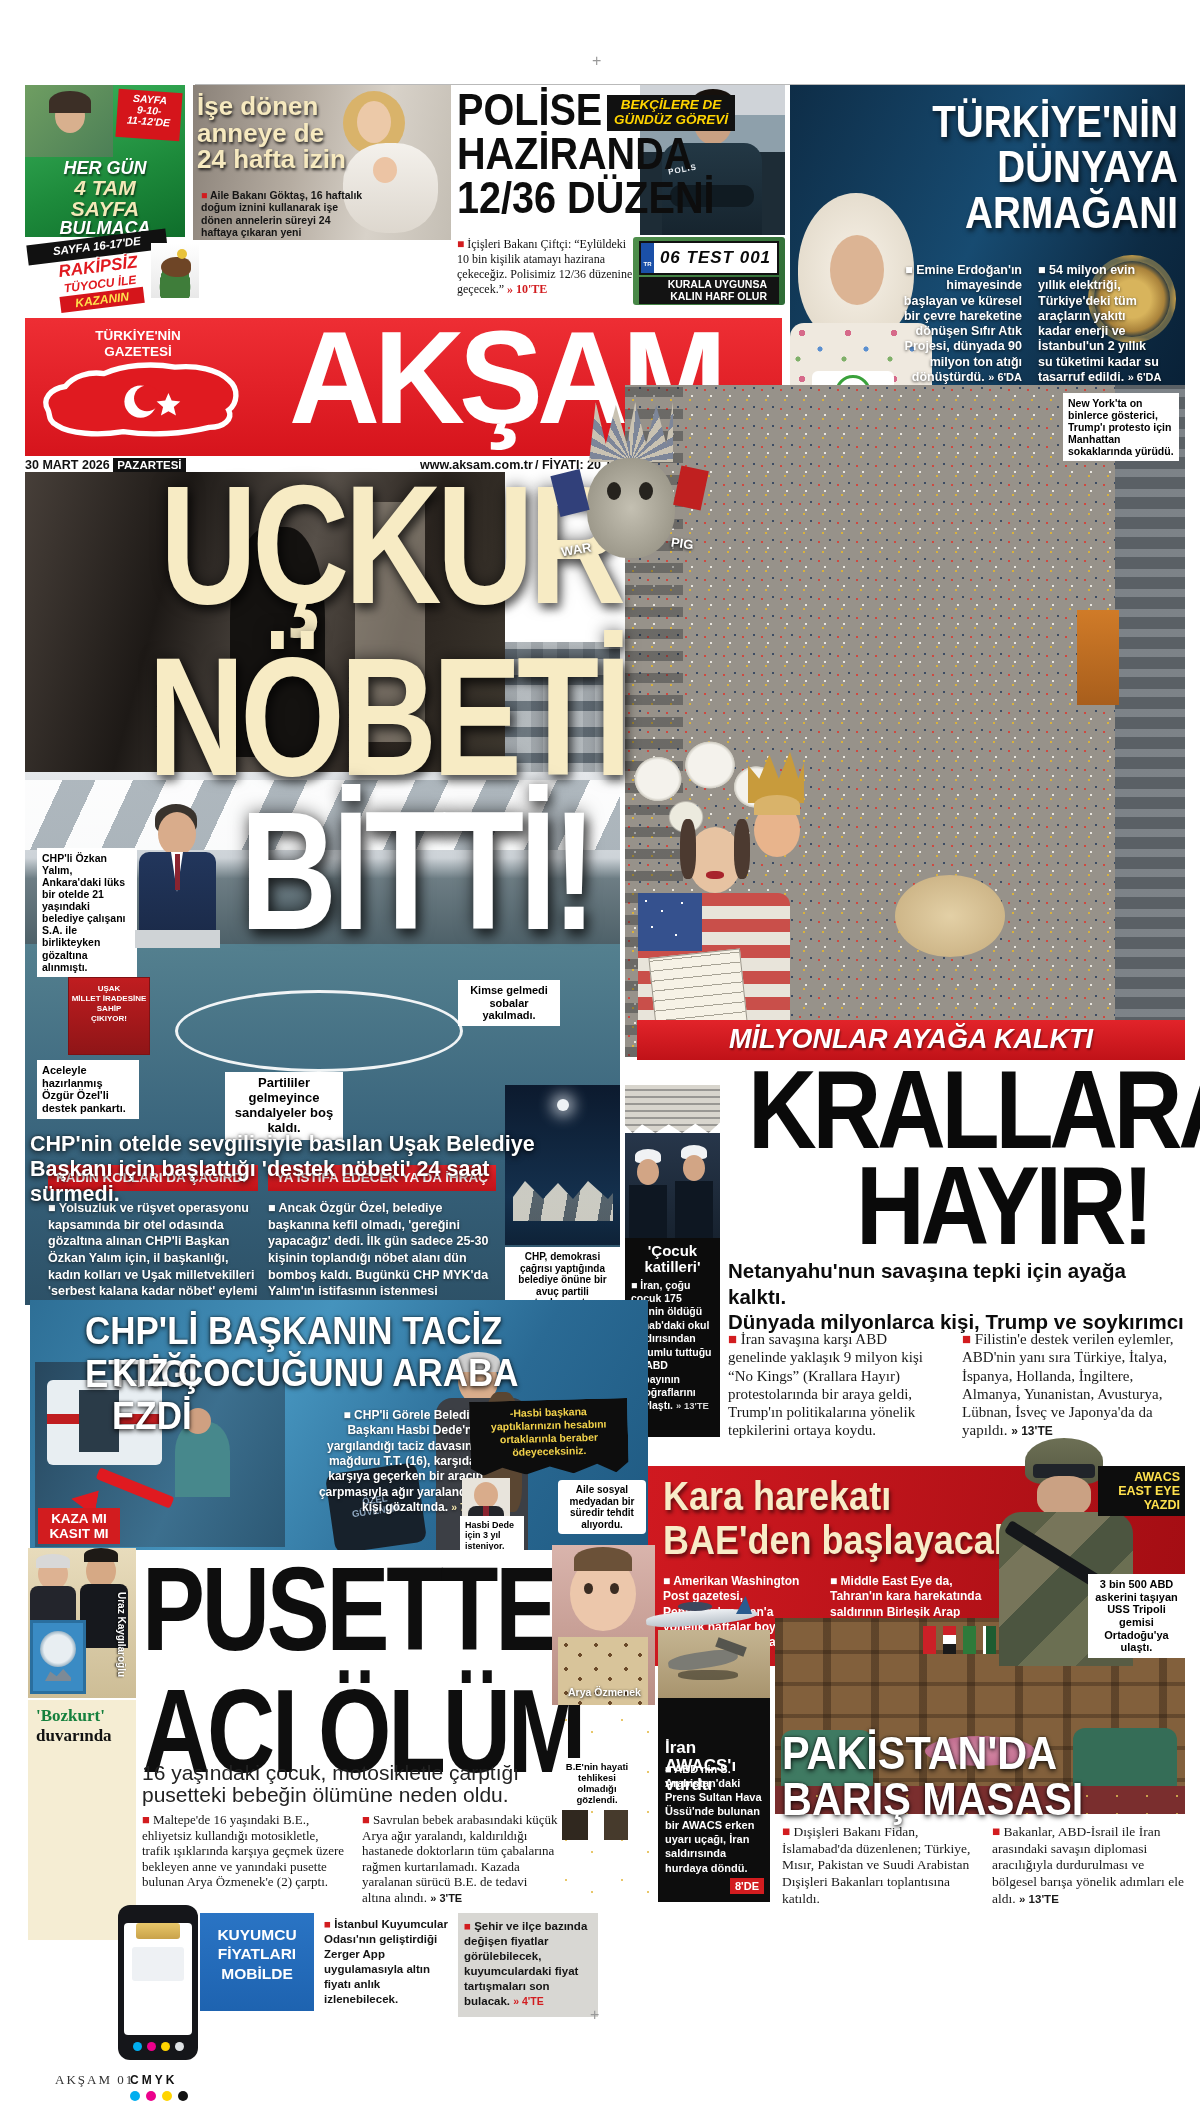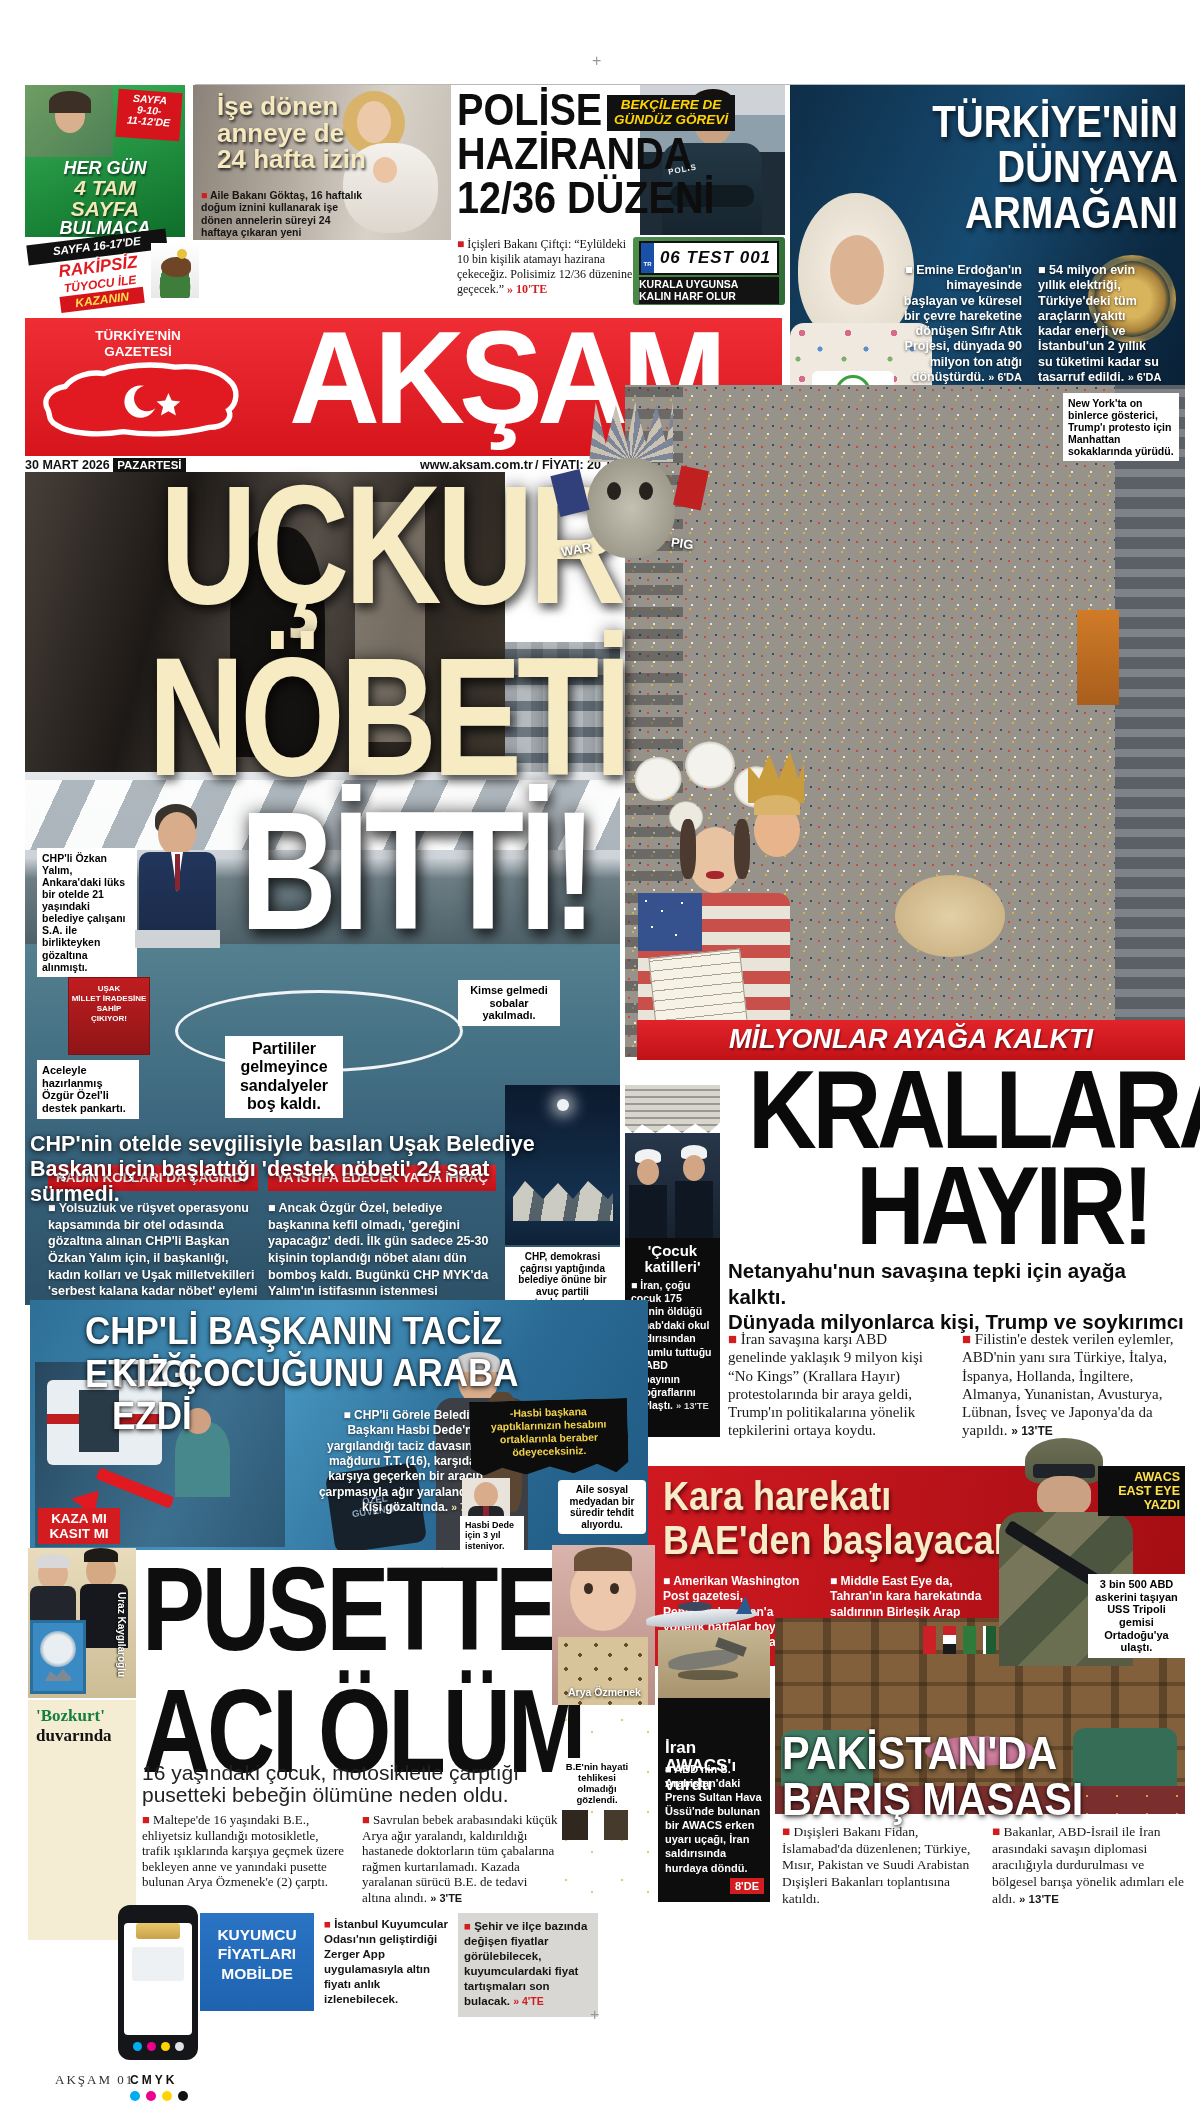--- a/index.html
+++ b/index.html
@@ -61,21 +61,21 @@
       <div class="abs" style="left:10px;top:14px;width:30px;height:20px;border-radius:50% 40% 40% 50%;background:#6e4526;"></div>
       <div class="abs" style="left:26px;top:6px;width:10px;height:10px;border-radius:50%;background:#e8c23a;"></div>
     </div>
   </div>
 
   <div class="abs photo" style="left:193px;top:85px;width:258px;height:155px;background:linear-gradient(100deg,#8a8178,#b5aca1 40%,#d8d2c9 70%,#c4beb4);">
     <div class="abs" style="left:150px;top:6px;width:62px;height:64px;border-radius:50%;background:#d9b36a;"></div>
     <div class="abs" style="left:164px;top:16px;width:34px;height:42px;border-radius:50%;background:#ecc9a8;"></div>
     <div class="abs" style="left:150px;top:58px;width:95px;height:90px;border-radius:45%;background:linear-gradient(#f4f1ec,#ddd7ce);"></div>
     <div class="abs" style="left:180px;top:72px;width:24px;height:26px;border-radius:50%;background:#ecc4a4;"></div>
-    <div class="abs" style="left:24px;top:8px;line-height:1.02;">
+    <div class="abs" style="left:4px;top:8px;line-height:1.02;">
       <div style="font-weight:bold;font-size:26px;color:#f6e9bf;text-shadow:1px 2px 3px rgba(0,0,0,.8);">İşe dönen</div>
       <div style="font-weight:bold;font-size:26px;color:#f6e9bf;text-shadow:1px 2px 3px rgba(0,0,0,.8);">anneye de</div>
       <div style="font-weight:bold;font-size:26px;color:#f6e9bf;text-shadow:1px 2px 3px rgba(0,0,0,.8);">24 hafta izin</div>
     </div>
     <div class="abs" style="left:8px;top:104px;width:162px;font-size:10.5px;font-weight:bold;color:#141414;line-height:1.18;">
       <span class="rsq">■</span>
       <span>Aile Bakanı Göktaş, 16 haftalık doğum iznini kullanarak işe dönen annelerin süreyi 24 haftaya çıkaran yeni düzenlemeden yararlanabileceğini söyledi.</span>
       
     </div>
   </div>
@@ -96,21 +96,21 @@
     <div class="abs serif" style="left:2px;top:152px;width:176px;font-size:12px;line-height:1.25;color:#111;">
       <span class="rsq">■</span>
       <span>İçişleri Bakanı Çiftçi: “Eylüldeki 10 bin kişilik atamayı hazirana çekeceğiz. Polisimiz 12/36 düzenine geçecek.”</span>
       <span class="redref">» 10'TE</span>
     </div>
     <div class="abs photo" style="left:178px;top:152px;width:152px;height:68px;background:linear-gradient(120deg,#4f8f4c,#2e6b35);border-radius:3px;">
       <div class="abs" style="left:6px;top:4px;width:140px;height:34px;background:#fff;border:2px solid #111;display:flex;align-items:center;">
         <div style="width:13px;height:100%;background:#1b50a8;color:#fff;font-size:6px;font-weight:bold;text-align:center;padding-top:18px;">TR</div>
         <div style="flex:1;text-align:center;font-weight:bold;font-style:italic;font-size:17px;letter-spacing:1px;color:#0a0a0a;">06 TEST 001</div>
       </div>
-      <div class="abs pre" style="left:6px;top:40px;width:140px;background:#131313;color:#fff;font-weight:bold;font-size:10.5px;line-height:1.1;text-align:left;padding:2px 0;">KURALA UYGUNSA
+      <div class="abs pre" style="left:6px;top:40px;width:140px;background:#131313;color:#fff;font-weight:bold;font-size:10.5px;line-height:1.1;text-align:right;padding:2px 12px;">KURALA UYGUNSA
 KALIN HARF OLUR</div>
     </div>
   </div>
 
   <div class="abs photo" style="left:790px;top:85px;width:395px;height:376px;background:linear-gradient(115deg,#0e2d47,#174b71 45%,#0d2b44 75%,#081e33);">
     <div class="abs" style="left:298px;top:170px;width:88px;height:88px;border-radius:50%;border:6px solid rgba(216,180,92,.45);background:radial-gradient(circle,#d8b45c 0 35%,#a8813a 60%,rgba(168,129,58,.15) 72%,transparent 75%);"></div>
     <div class="abs" style="left:8px;top:108px;width:116px;height:152px;border-radius:50% 50% 46% 46%;background:radial-gradient(#f7f1e7,#ded5c4);"></div>
     <div class="abs" style="left:40px;top:150px;width:54px;height:70px;border-radius:50%;background:#dcb494;"></div>
     <div class="abs" style="left:0;top:238px;width:142px;height:138px;background-color:#efe9df;background-image:radial-gradient(6px 6px at 12px 10px,#d66a8a 50%,transparent 52%),radial-gradient(5px 5px at 30px 26px,#5a8fd0 50%,transparent 52%),radial-gradient(5px 5px at 8px 36px,#7fb069 50%,transparent 52%);background-size:46px 46px;border-radius:14px 14px 0 0;"></div>
     <div class="abs" style="left:108px;top:14px;width:280px;text-align:right;line-height:1.03;">
@@ -164,21 +164,21 @@
       <div class="abs" style="left:0;top:8px;width:595px;height:70px;background:repeating-linear-gradient(115deg,rgba(255,255,255,.9) 0 34px,rgba(165,175,182,.85) 34px 64px);"></div>
     </div>
     <div class="abs photo" style="left:0;top:472px;width:595px;height:361px;background:linear-gradient(#54808f,#36617a 60%,#2d5167);background-blend-mode:normal;"></div>
     <div class="abs pre" style="left:43px;top:505px;width:82px;height:78px;background:linear-gradient(#c01d20,#8f1517);color:#fff;font-weight:bold;font-size:8px;line-height:1.25;text-align:center;padding-top:6px;border:1px solid #7d1214;">UŞAK
 MİLLET İRADESİNE
 SAHİP
 ÇIKIYOR!</div>
     <div class="abs" style="left:150px;top:518px;width:288px;height:82px;border:3px solid rgba(255,255,255,.92);border-radius:50%;"></div>
     <div class="abs wcap" style="left:433px;top:508px;width:102px;font-size:11px;text-align:center;">Kimse gelmedi sobalar yakılmadı.</div>
     <div class="abs wcap" style="left:12px;top:588px;width:102px;font-size:11px;">Aceleyle hazırlanmış Özgür Özel'li destek pankartı.</div>
-    <div class="abs wcap" style="left:200px;top:564px;width:118px;font-size:16px;text-align:center;">Partililer gelmeyince sandalyeler boş kaldı.</div>
+    <div class="abs wcap" style="left:200px;top:600px;width:118px;font-size:13px;text-align:center;">Partililer gelmeyince sandalyeler boş kaldı.</div>
     <div class="abs wcap" style="left:12px;top:376px;width:100px;font-size:10.5px;">CHP'li Özkan Yalım, Ankara'daki lüks bir otelde 21 yaşındaki belediye çalışanı S.A. ile birlikteyken gözaltına alınmıştı.</div>
     <div class="abs" style="left:110px;top:318px;width:85px;height:158px;">
       <div class="abs" style="left:20px;top:14px;width:42px;height:30px;border-radius:50% 50% 30% 30%;background:#39332d;"></div>
       <div class="abs" style="left:23px;top:22px;width:38px;height:44px;border-radius:50%;background:#d9ac8b;"></div>
       <div class="abs" style="left:4px;top:62px;width:77px;height:80px;border-radius:10px 10px 0 0;background:linear-gradient(#22365c,#1b2b4a);"></div>
       <div class="abs" style="left:36px;top:62px;width:12px;height:40px;background:#fff;clip-path:polygon(0 0,100% 0,50% 100%);"></div>
       <div class="abs" style="left:40px;top:64px;width:5px;height:36px;background:#8a2430;"></div>
       <div class="abs" style="left:0;top:140px;width:85px;height:18px;background:#cfd3d6;"></div>
     </div>
     <div class="abs photo" style="left:480px;top:613px;width:115px;height:160px;background:linear-gradient(#0c1a2e,#14304d 70%,#0e2237);">

